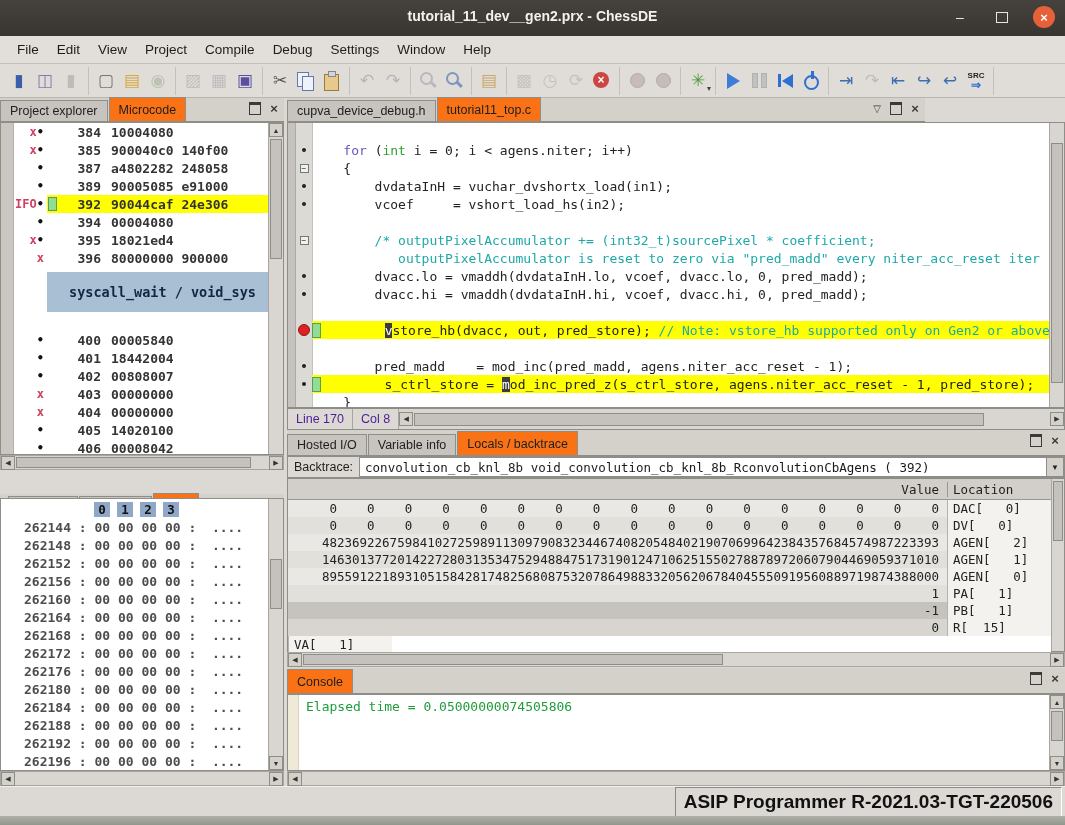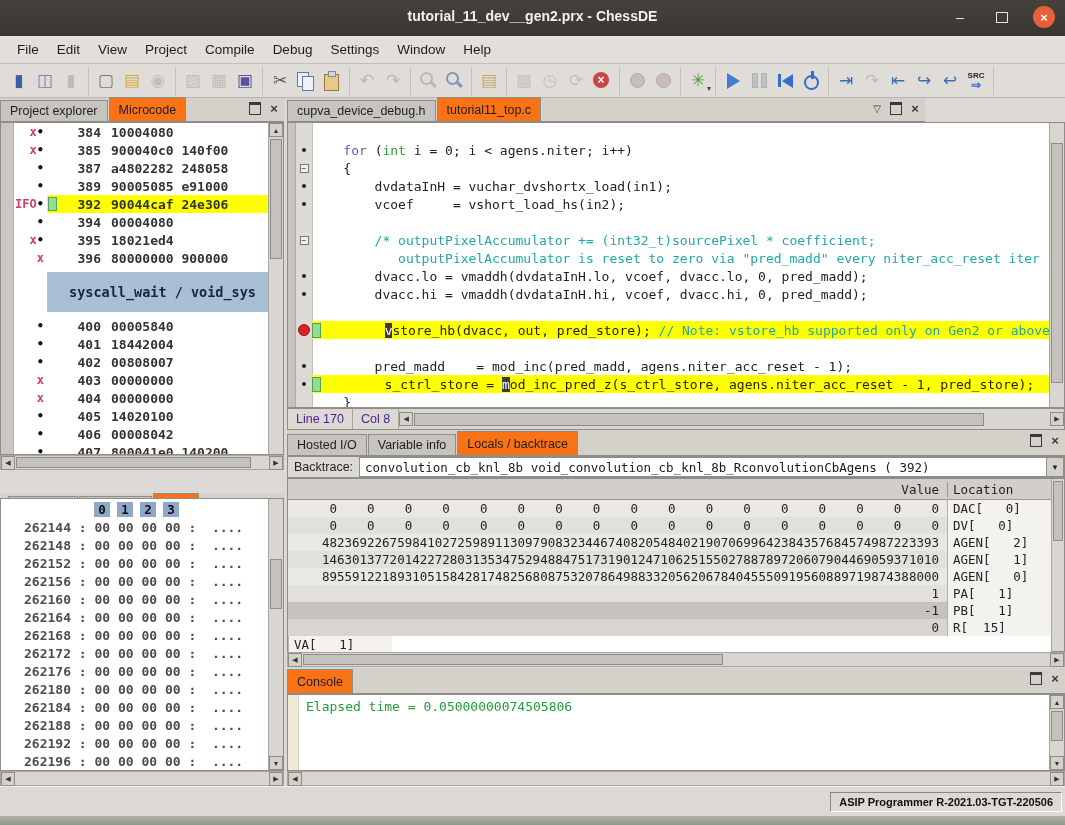--- a/index.html
+++ b/index.html
@@ -104,21 +104,21 @@
   .mc-flag{width:46px;text-align:right;padding-right:3px;box-sizing:border-box;
     color:#d04060;font-size:12px;white-space:pre;}
   .mc-flag .bullet{color:#111;}
   .mc-rest{flex:1;display:flex;align-items:center;height:100%;padding-left:12px;position:relative;}
   .mc-rest.hl{background:#ffff00;}
   .mc-green{position:absolute;left:1px;top:2px;width:9px;height:14px;background:#93dc93;
     border:1px solid #55a055;box-sizing:border-box;}
   .mc-addr{width:42px;text-align:right;margin-right:10px;}
   .mc-words{white-space:pre;}
   .mc-section{margin-left:46px;height:40px;background:#a9bfd3;display:flex;align-items:center;
-    padding-left:22px;color:#122744;font-size:13.5px;margin-top:5px;margin-bottom:5px;}
+    padding-left:22px;color:#122744;font-size:13.5px;margin-top:5px;margin-bottom:19px;}
   #p1-hscroll{left:0;top:357px;width:284px;height:15px;}
 
   #memtabs{position:absolute;left:0;top:396px;width:284px;height:24px;padding-left:8px;}
   #memory-content{left:0;top:400px;width:284px;height:273px;}
   #memory-body{position:absolute;left:0;top:0;right:15px;bottom:0;font-size:13px;
     font-weight:bold;color:#4d4d4d;padding-top:1px;}
   .mem-head{height:18px;display:flex;align-items:center;padding-left:93px;}
   .mem-chip{width:16px;text-align:center;background:#8fa8c8;color:#101010;margin-right:7px;
     font-size:12.5px;}
   .mem-row{height:18px;display:flex;align-items:center;white-space:pre;}
@@ -187,21 +187,21 @@
   #console-strip{position:absolute;left:0;top:0;bottom:0;width:10px;background:#efe9d8;
     border-right:1px solid #d8d2c2;}
   #console-text{position:absolute;left:18px;top:4px;font-size:13px;color:#1f9d3a;white-space:pre;}
   #console-hscroll{left:0;top:673px;width:778px;height:15px;}
 
   
   #statusbar{position:absolute;left:0;top:786px;width:1065px;height:30px;background:#dcd9d4;
     border-top:1px solid #f2f0ec;display:flex;align-items:center;justify-content:flex-end;
     box-sizing:border-box;}
   #status-box{margin-right:3px;border:1px solid;border-color:#8a8884 #ffffff #ffffff #8a8884;
-    padding:3px 8px;font-size:11px;font-weight:bold;color:#111;}
+    padding:3px 8px;font-size:19px;font-weight:bold;color:#111;}
   #bottom-edge{position:absolute;left:0;top:816px;width:1065px;height:9px;
     background:linear-gradient(#b2afa8,#8f978d);}
 </style>
 </head>
 <body>
 
 <div id="titlebar">
   <div id="title-text">tutorial_11_dev__gen2.prx - ChessDE</div>
   <div class="win-ctrls">
     <div class="wc">–</div>

